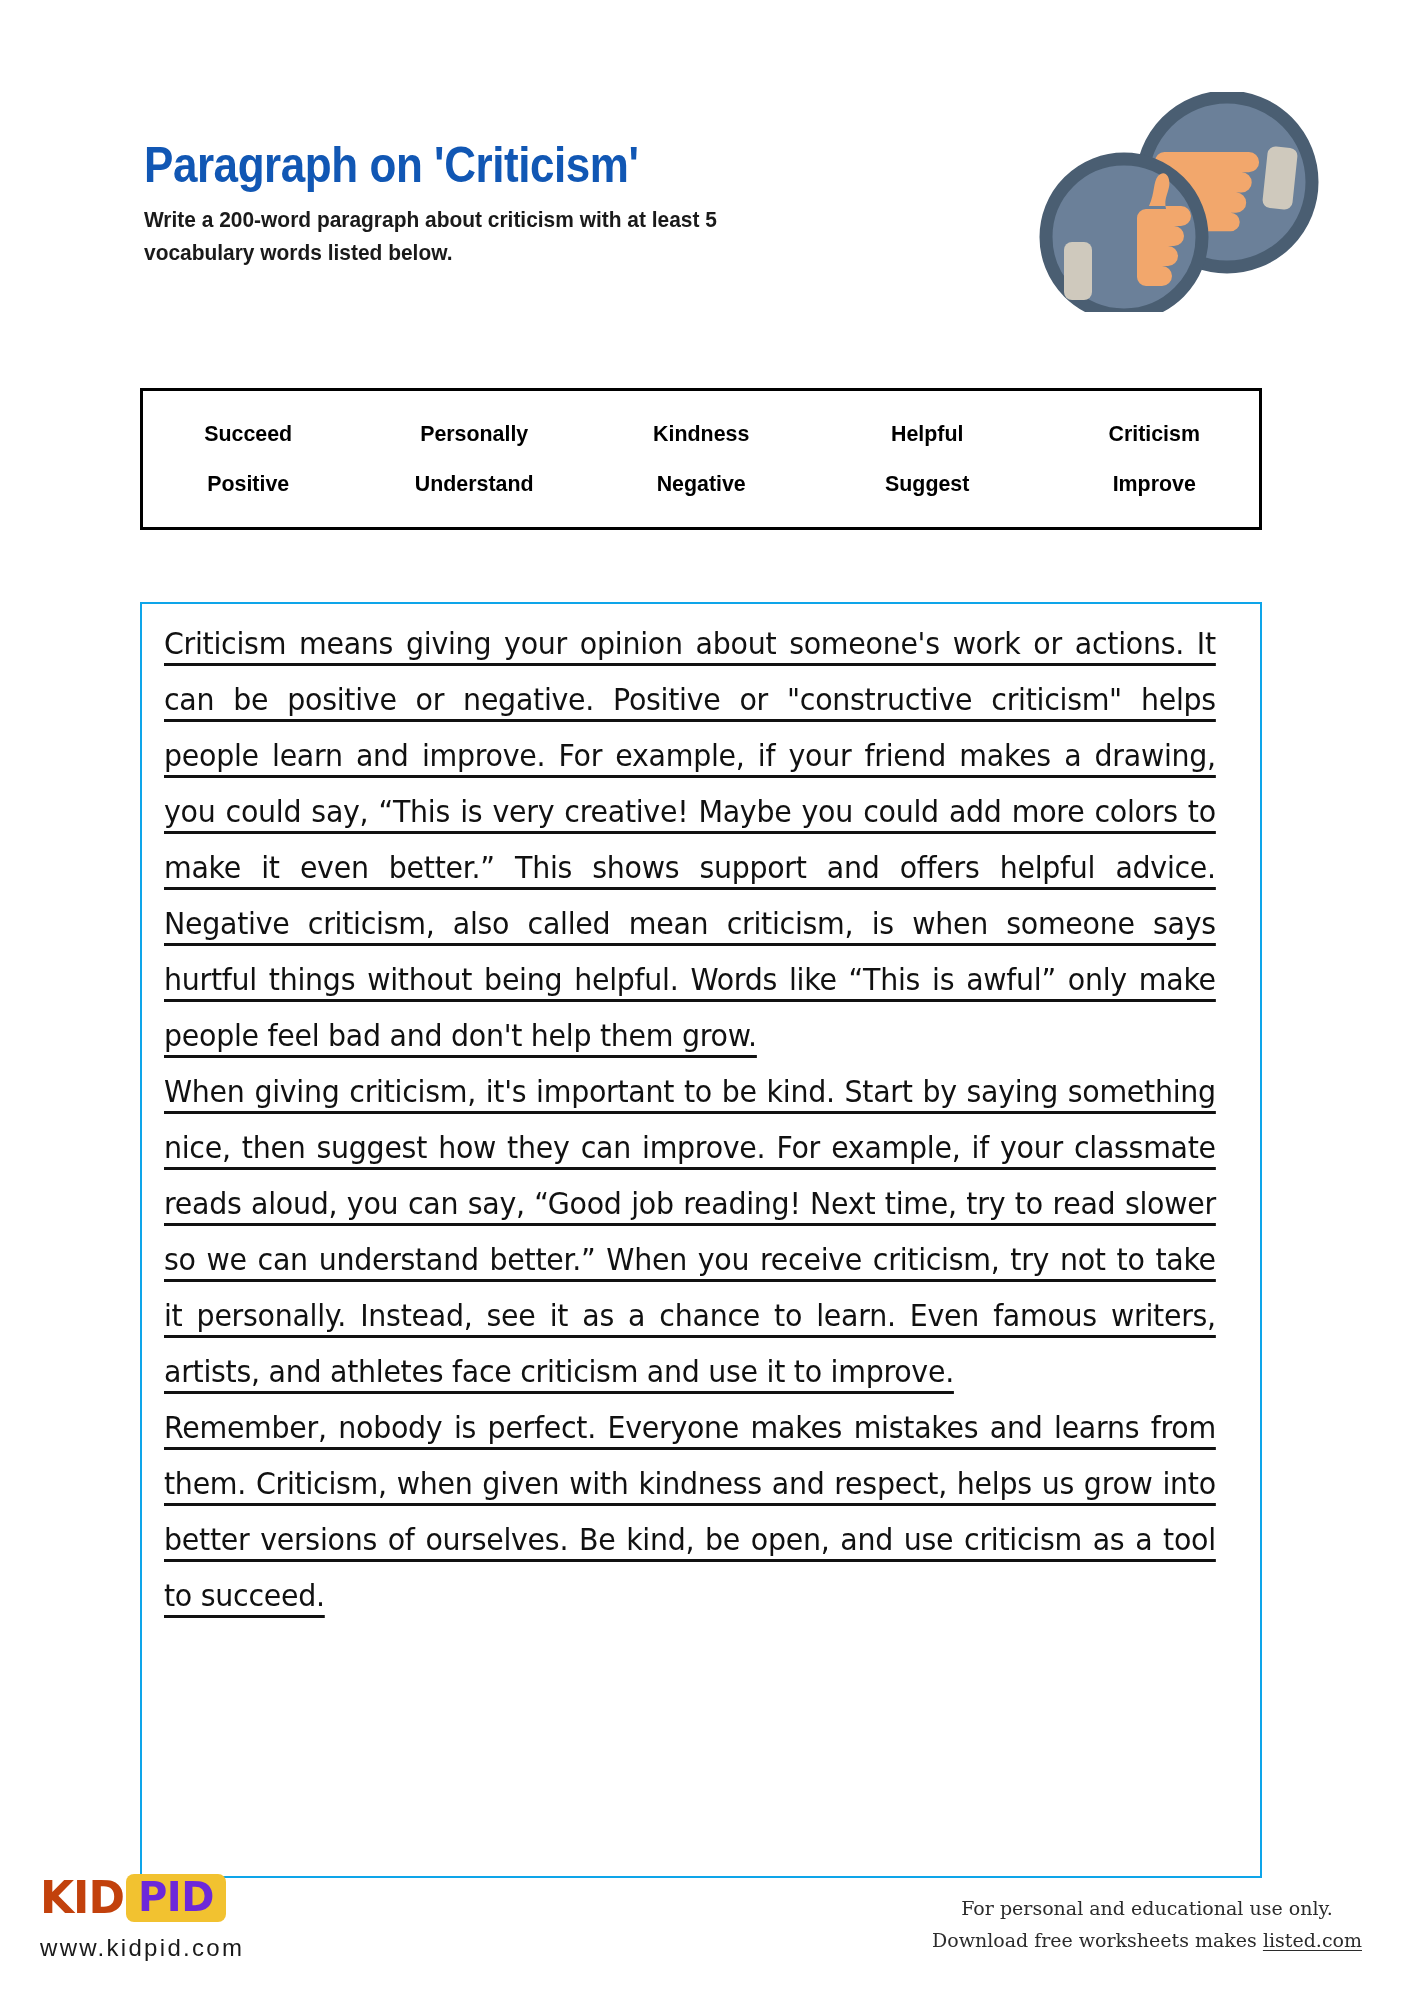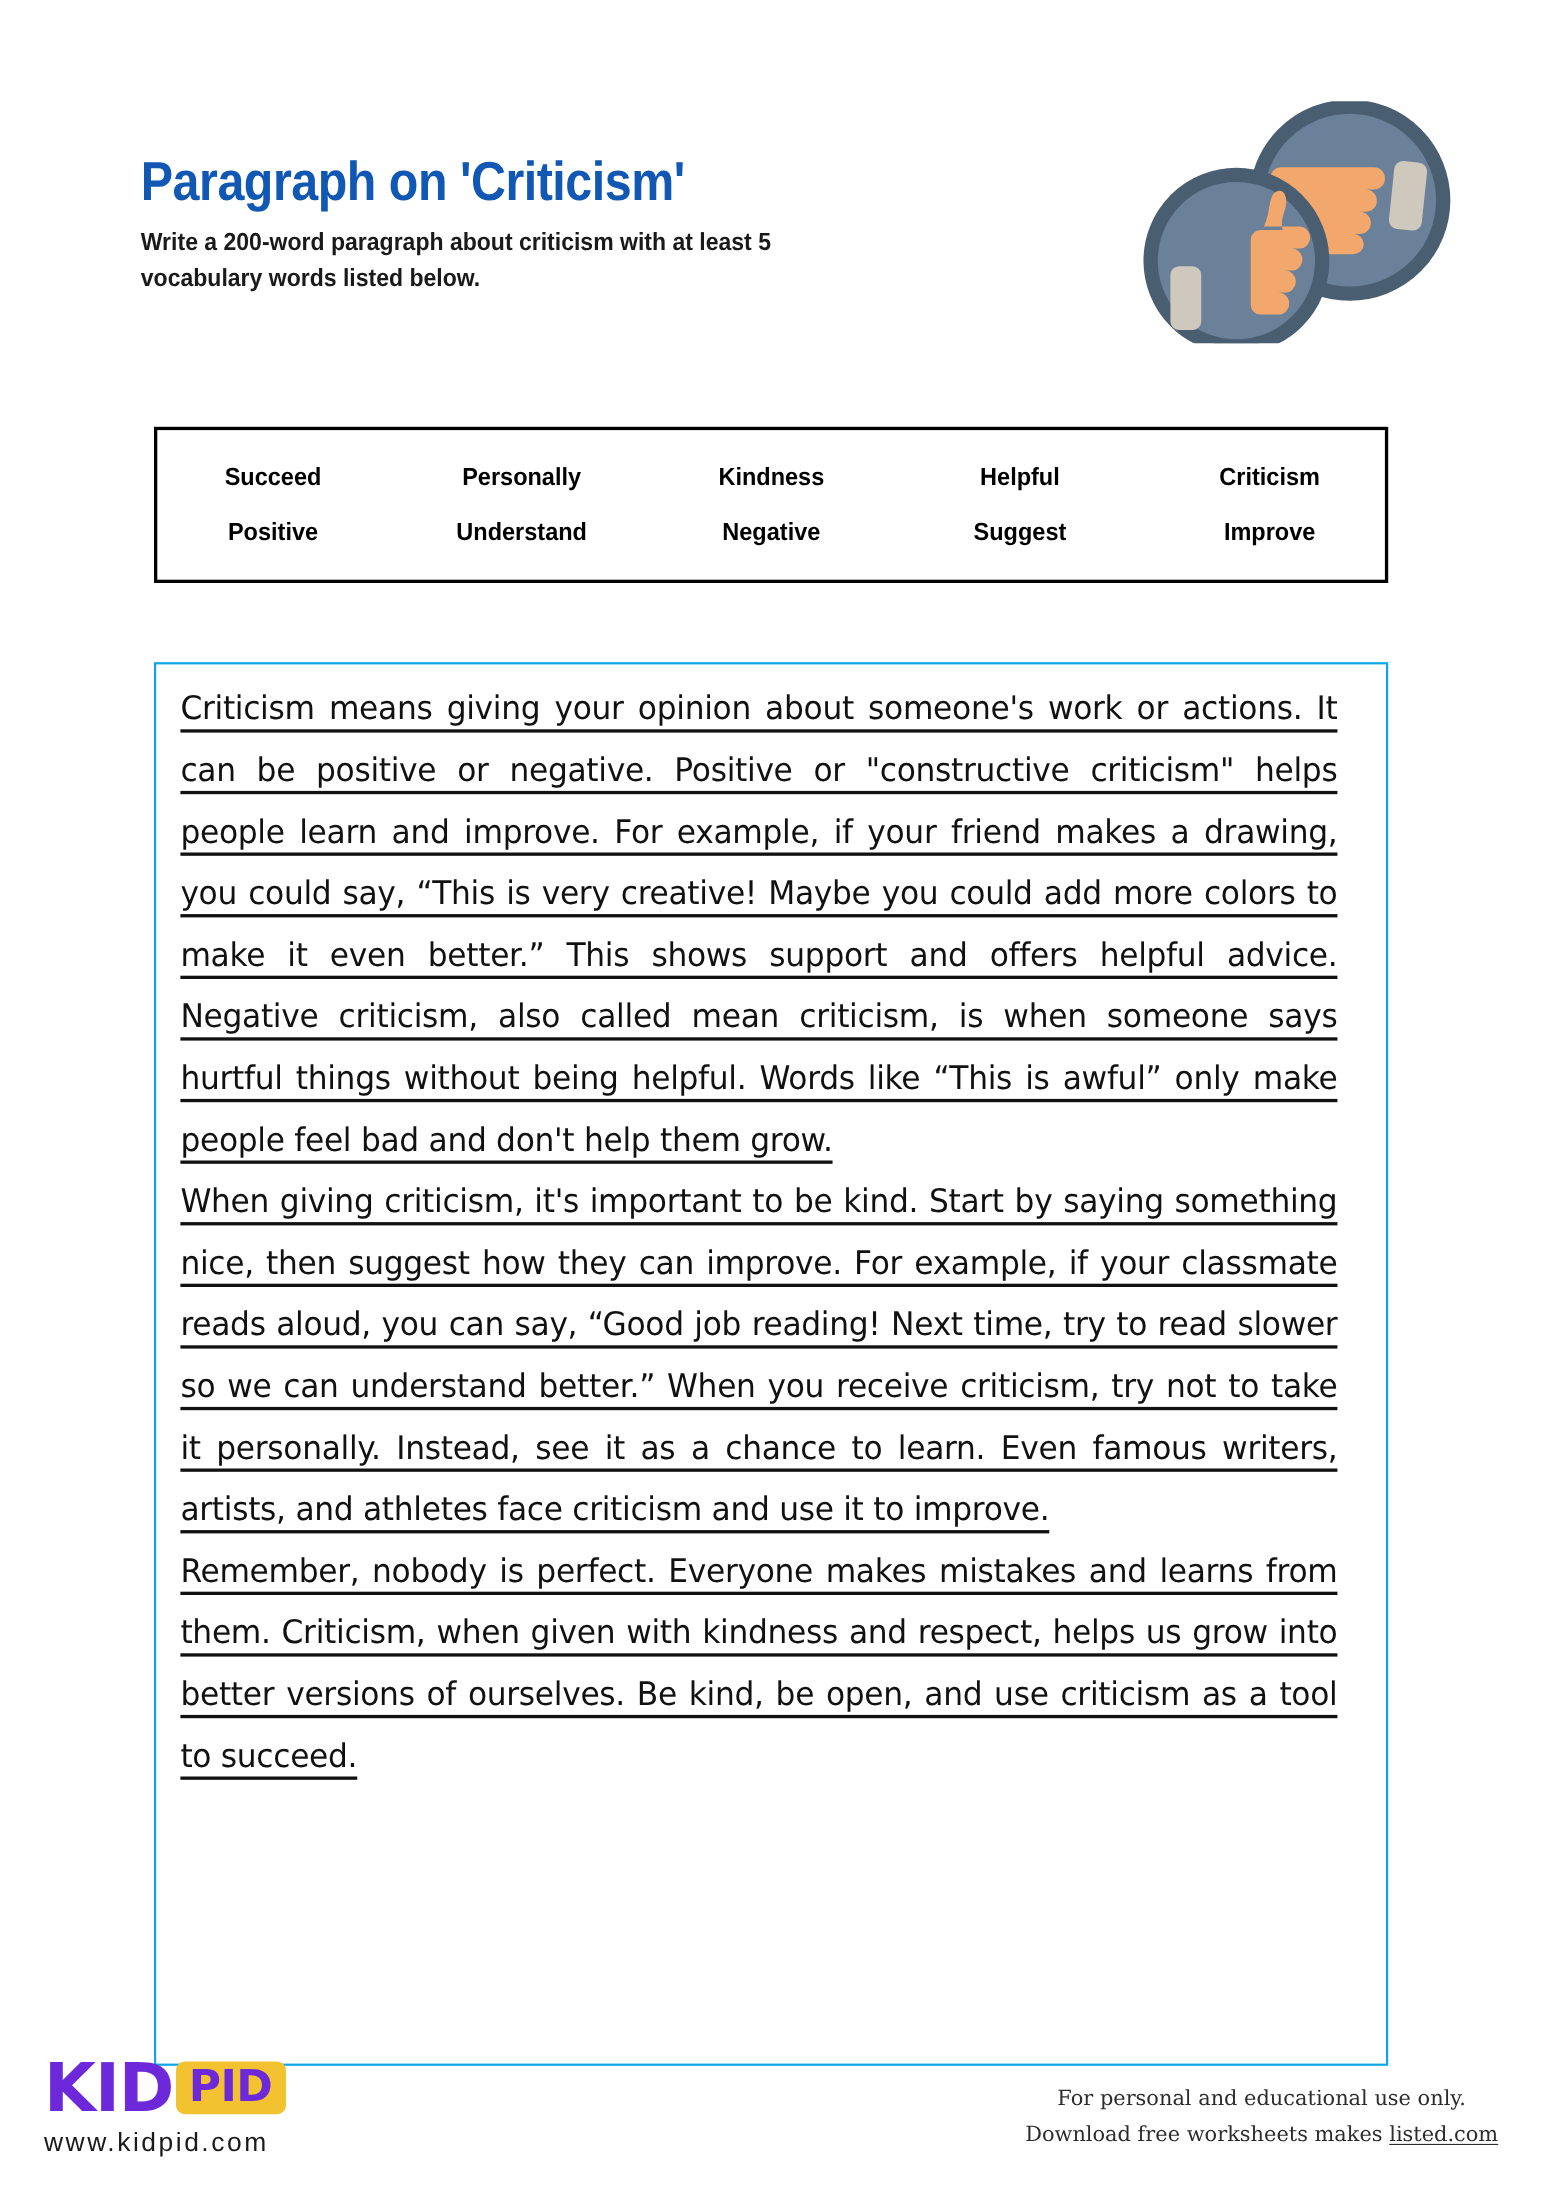--- a/index.html
+++ b/index.html
@@ -11,21 +11,21 @@
     width: 1414px;
     height: 2000px;
     position: relative;
     font-family: "Liberation Sans", sans-serif;
     overflow: hidden;
   }
 
   
   .header {
     position: absolute;
-    left: 128px;
+    left: 144px;
     top: 140px;
     width: 840px;
   }
   .worksheet-title {
     font-family: "Liberation Sans", sans-serif;
     font-size: 50px;
     font-weight: bold;
     color: #1157b4;
     letter-spacing: -0.5px;
     transform: scaleX(0.88);
@@ -124,23 +124,23 @@
     bottom: 38px;
     width: 330px;
   }
   .logo-mark {
     display: flex;
     align-items: center;
     height: 54px;
   }
   .logo-kid {
     font-family: "DejaVu Sans", sans-serif;
-    font-size: 61px;
-    font-weight: bold;
-    color: #6d28d9;
+    font-size: 44px;
+    font-weight: bold;
+    color: #c2410c;
     letter-spacing: -1px;
     line-height: 1;
   }
   .logo-pid {
     font-family: "DejaVu Sans", sans-serif;
     font-size: 40px;
     font-weight: bold;
     color: #6d28d9;
     background: #f2c230;
     border-radius: 8px;

